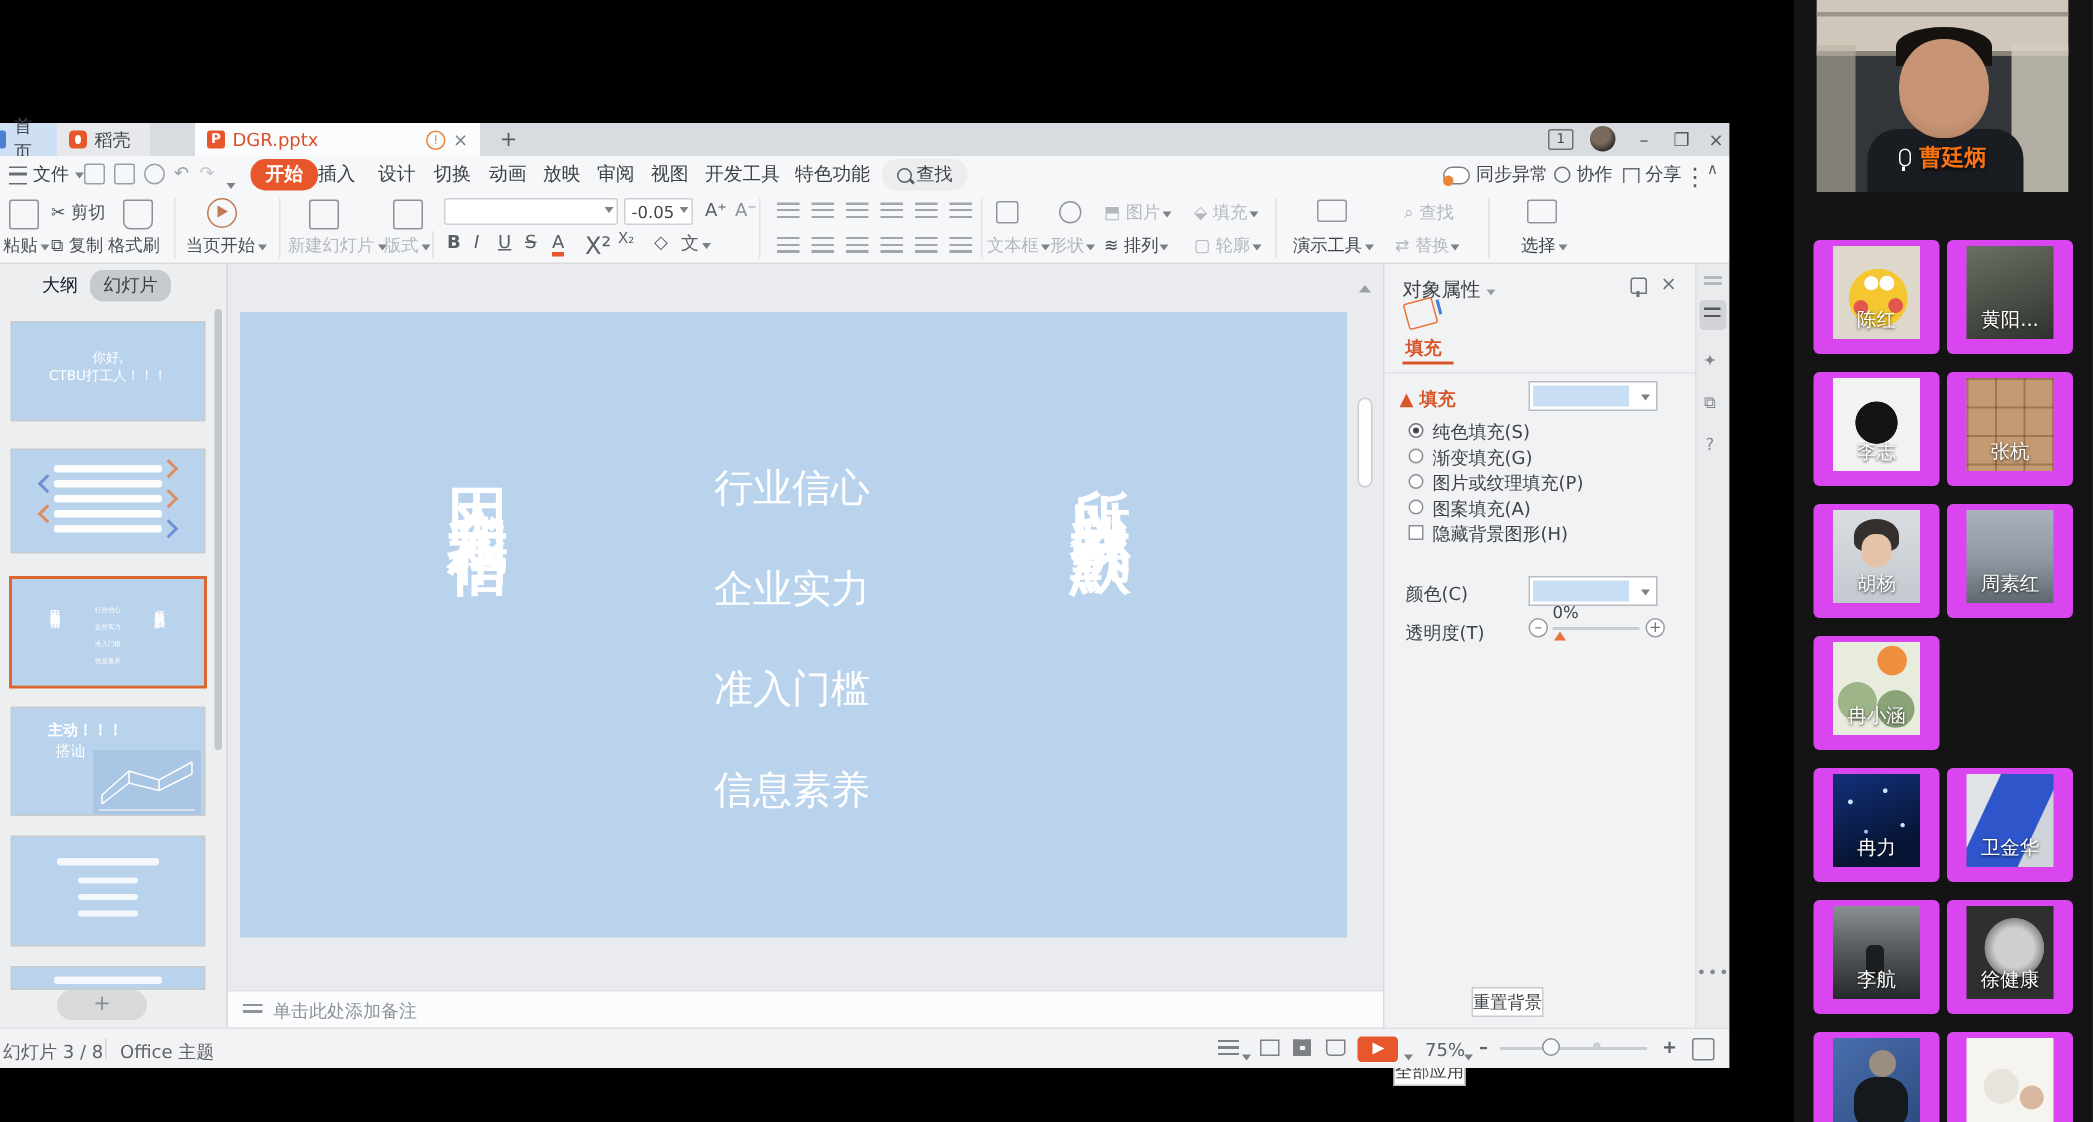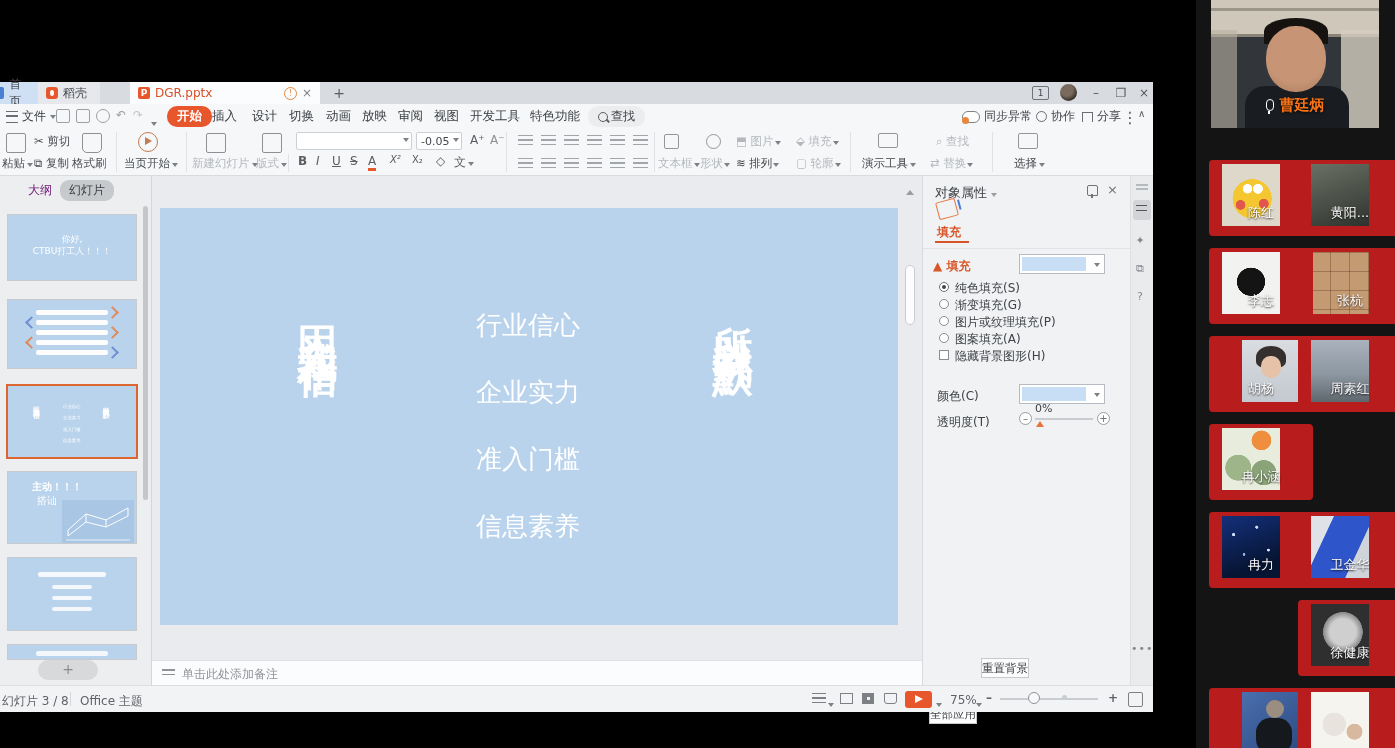--- a/index.html
+++ b/index.html
@@ -56,21 +56,21 @@
   .combo{position:absolute;height:18px;background:#fff;border:1px solid #ccd0d4;border-radius:2px;box-sizing:border-box;font-size:11px;color:#43474c;padding:2px 4px;}
   .combo .dd{position:absolute;right:2px;top:5px;}
   .dd{width:0;height:0;border-left:3px solid transparent;border-right:3px solid transparent;border-top:4px solid #7d8186;display:inline-block;}
   .fmtbtn{position:absolute;top:26px;font-size:12px;color:#5a5e63;}
   .parag{position:absolute;width:15px;height:11px;background:repeating-linear-gradient(#8d9196 0 1.5px,transparent 1.5px 4.5px);opacity:.8;}
   .playcirc{position:absolute;width:18px;height:18px;border:1.5px solid #c27a52;border-radius:50%;}
   .playcirc:after{content:"";position:absolute;left:6px;top:4px;border-left:7px solid #c27a52;border-top:4.5px solid transparent;border-bottom:4.5px solid transparent;}
 
   
   #leftpanel{position:absolute;left:0;top:94px;width:152px;height:509px;background:#eceef0;border-right:1px solid #d4d7da;box-sizing:border-box;}
-  .lp-tab{position:absolute;top:6px;font-size:12px;color:#701a75;}
+  .lp-tab{position:absolute;top:6px;font-size:12px;color:#0f172a;}
   .lp-pill{background:#c7cacd;border-radius:9px;padding:2px 9px;color:#3c4045;}
   .thumb{position:absolute;left:8px;width:128px;background:#b9d3ec;box-shadow:0 0 0 1px #c8cbce;}
   .thumb-sel{box-shadow:0 0 0 2px #dd6630;}
   .lp-scroll{position:absolute;left:143px;top:30px;width:5px;height:294px;background:#c4c7ca;border-radius:3px;}
   .addslide{position:absolute;left:38px;top:484px;width:60px;height:20px;background:#d7d9db;border-radius:10px;color:#8a8d90;font-size:14px;text-align:center;line-height:19px;}
   .tinybar{background:#f4f8fc;border-radius:2px;}
 
   
   #editor{position:absolute;left:152px;top:94px;width:770px;height:484px;background:#e9ebee;}
   #slide{position:absolute;left:8px;top:32px;width:738px;height:417px;background:#b9d3ec;}
@@ -123,21 +123,21 @@
   .mv-top{position:absolute;left:0;top:0;width:100%;height:34px;background:#cfc8ba;border-bottom:3px solid #8a8478;}
   .mv-slat{position:absolute;left:0;top:8px;width:100%;height:3px;background:#9d968a;}
   .mv-right{position:absolute;right:0;top:30px;width:38px;height:98px;background:#d4cec1;opacity:.8;}
   .mv-left{position:absolute;left:0;top:30px;width:26px;height:98px;background:#b9b2a4;opacity:.6;}
   .mv-body{position:absolute;left:34px;top:86px;width:104px;height:42px;border-radius:20px 20px 0 0;background:#191d22;}
   .mv-face{position:absolute;left:55px;top:26px;width:60px;height:66px;border-radius:48%;background:radial-gradient(circle at 50% 40%,#c79575 0 60%,#a87a5c 100%);}
   .mv-hair{position:absolute;left:53px;top:18px;width:64px;height:26px;border-radius:50% 50% 0 0;background:#16120f;}
   .vname{position:absolute;left:0;width:100%;top:96px;text-align:center;color:#f97316;font-size:15px;font-weight:700;text-shadow:0 1px 3px rgba(0,0,0,.9);}
   .mic{display:inline-block;width:6px;height:10px;border:1.5px solid #fff;border-radius:4px;margin-right:6px;position:relative;top:1px;}
   .mic:after{content:"";position:absolute;left:1px;top:11px;width:2px;height:3px;background:#fff;}
-  .tile{position:absolute;width:84px;height:76px;background:#b91c1c;border-radius:4px;padding-left:20px;}
+  .tile{position:absolute;width:84px;height:76px;background:#d946ef;border-radius:4px;}
   .av{position:absolute;left:13px;top:4px;width:58px;height:62px;}
   .pname{position:absolute;left:0;right:0;top:44px;text-align:center;font-size:13px;color:#fff;text-shadow:0 1px 2px rgba(0,0,0,.85);}
 
   .av1{background-color:#ded8cb;background-image:
     radial-gradient(circle at 32% 66%,#e2574d 0 8%,transparent 9%),
     radial-gradient(circle at 72% 64%,#e2574d 0 8%,transparent 9%),
     radial-gradient(circle at 44% 40%,#fff 0 9%,transparent 10%),
     radial-gradient(circle at 62% 40%,#fff 0 9%,transparent 10%),
     radial-gradient(circle at 52% 56%,#f4c731 0 42%,transparent 43%);}
   .av2{background:linear-gradient(160deg,#6a7064 0%,#474c44 60%,#2e322d 100%);}
@@ -280,21 +280,21 @@
           <span class="dd"></span>
         </div>
       <div class="combo" style="left:416px;top:4px;width:46px;"><span>-0.05</span><span class="dd"></span></div>
       <div class="txt" style="left:470px;top:5px;font-size:12px;color:#5a5e63;">A⁺</div>
       <div class="txt" style="left:490px;top:5px;font-size:12px;color:#8d9196;">A⁻</div>
       <div class="fmtbtn" style="left:298px;font-weight:bold;">B</div>
       <div class="fmtbtn" style="left:316px;font-style:italic;">I</div>
       <div class="fmtbtn" style="left:332px;text-decoration:underline;">U</div>
       <div class="fmtbtn" style="left:350px;text-decoration:line-through;">S</div>
       <div class="fmtbtn" style="left:368px;border-bottom:3px solid #e8562c;">A</div>
-      <div class="fmtbtn" style="left:390px;font-size:10px;font-style:italic;">X²</div>
+      <div class="fmtbtn" style="left:390px;font-size:16px;">X²</div>
       <div class="fmtbtn" style="left:412px;font-size:10px;">X₂</div>
       <div class="fmtbtn" style="left:436px;">◇</div>
       <div class="fmtbtn" style="left:454px;"><span>文</span><span class="dd" style="margin-left:2px;"></span></div>
       <div class="vsep" style="left:506px;"></div>
 
       <div class="parag" style="left:518px;top:7px;"></div>
       <div class="parag" style="left:541px;top:7px;"></div>
       <div class="parag" style="left:564px;top:7px;"></div>
       <div class="parag" style="left:587px;top:7px;"></div>
       <div class="parag" style="left:610px;top:7px;"></div>
@@ -552,20 +552,24 @@
 
     <div class="tile" style="left:56px;top:512px;">
       <div class="av av9"></div>
       <div class="pname">冉力</div>
     </div>
     <div class="tile" style="left:145px;top:512px;">
       <div class="av av10"></div>
       <div class="pname">卫金华</div>
     </div>
 
+    <div class="tile" style="left:56px;top:600px;">
+      <div class="av av11"></div>
+      <div class="pname">李航</div>
+    </div>
     <div class="tile" style="left:145px;top:600px;">
       <div class="av av12"></div>
       <div class="pname">徐健康</div>
     </div>
 
     <div class="tile" style="left:56px;top:688px;">
       <div class="av av13"></div>
       <div class="pname"></div>
     </div>
     <div class="tile" style="left:145px;top:688px;">

